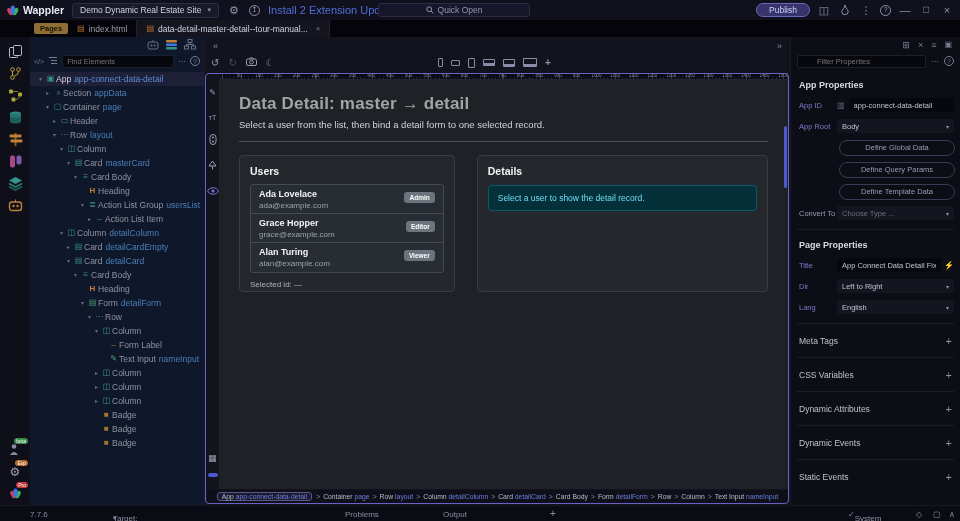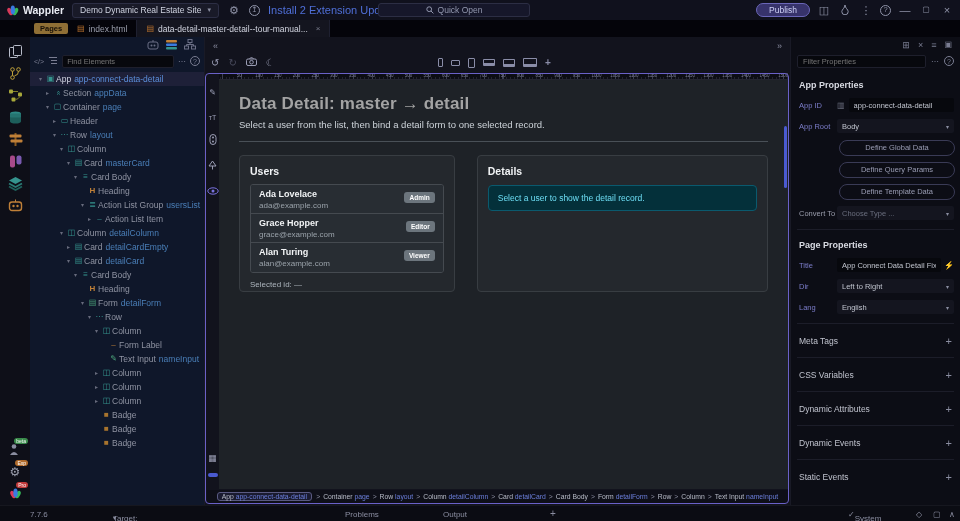--- a/index.html
+++ b/index.html
@@ -85,21 +85,21 @@
   
   .crumbbar{position:absolute;left:2px;top:453px;width:581px;height:13px;background:#0e0f18;display:flex;align-items:center;justify-content:center;font-size:6.8px;white-space:nowrap;overflow:hidden}
   .bc-type{color:#b8bcc8}
   .bc-id{color:#6b7fdb}
   .bc-sep{color:#8a8da0;margin:0 3px}
   .bc-box{border:1px solid #5a5a82;background:#1a1b30;border-radius:3px;padding:0 4px;margin-right:1px}
   
   #rightpanel{position:absolute;left:790px;top:37px;width:170px;height:468px;background:#0c0d15;border-left:1px solid #191a26;padding:0 6px}
   .rp-head{height:15px;display:flex;align-items:center;justify-content:flex-end;gap:8px;color:#7a7d92;font-size:9px;margin-right:2px}
   .rp-filter{display:flex;align-items:center;gap:5px;height:18px}
-  .rp-filter input{flex:1;height:13px;background:#07080d;border:1px solid #1e1f2c;border-radius:2px;color:#8a8da0;font-size:7.5px;padding:0 5px;font-family:"Liberation Sans",sans-serif;min-width:0}
+  .rp-filter input{flex:1;height:13px;background:#07080d;border:1px solid #1e1f2c;border-radius:2px;color:#8a8da0;font-size:7.5px;padding:0 19px;font-family:"Liberation Sans",sans-serif;min-width:0}
   .rp-section{font-size:9px;font-weight:bold;color:#d8dae2;margin:10px 0 8px 2px}
   .prow{display:flex;align-items:center;margin-bottom:7px;height:14px}
   .plabel{width:40px;flex:0 0 40px;font-size:7.5px;color:#7b7cc8;padding-left:2px}
   .plabel.gray{color:#9a9dac}
   .pinput{flex:1;height:14px;background:#07080d;border:none;border-radius:2px;color:#c0c4ce;font-size:7.5px;padding:0 5px;font-family:"Liberation Sans",sans-serif;min-width:0}
   .pselect{flex:1;height:14px;background:#14151f;border-radius:2px;color:#c0c4ce;font-size:7.5px;padding:0 5px;display:flex;align-items:center;justify-content:space-between}
   .pselect .muted{color:#6a6e7e}
   .pselect .caret{color:#8a8da0;font-size:6px}
   .idico{color:#6a6e7e;font-size:8px;margin-right:4px}
   .bolt{color:#d4b43c;font-size:8px;margin-left:3px}

